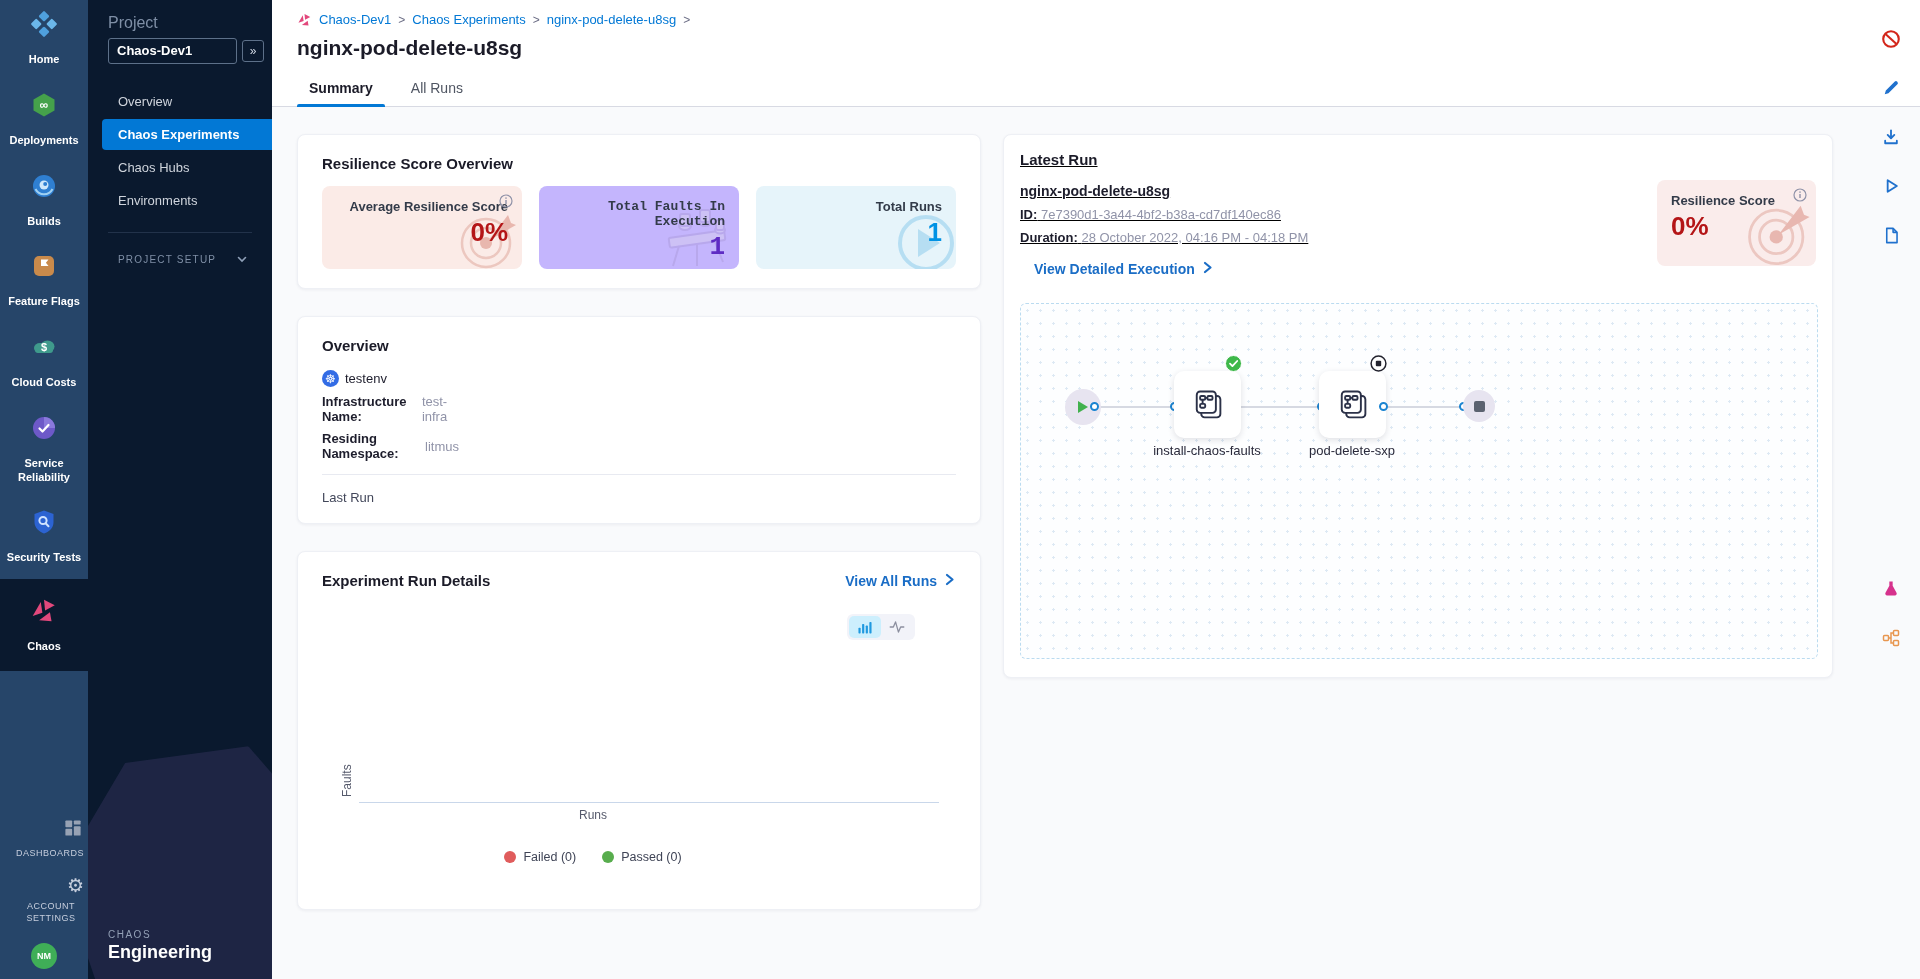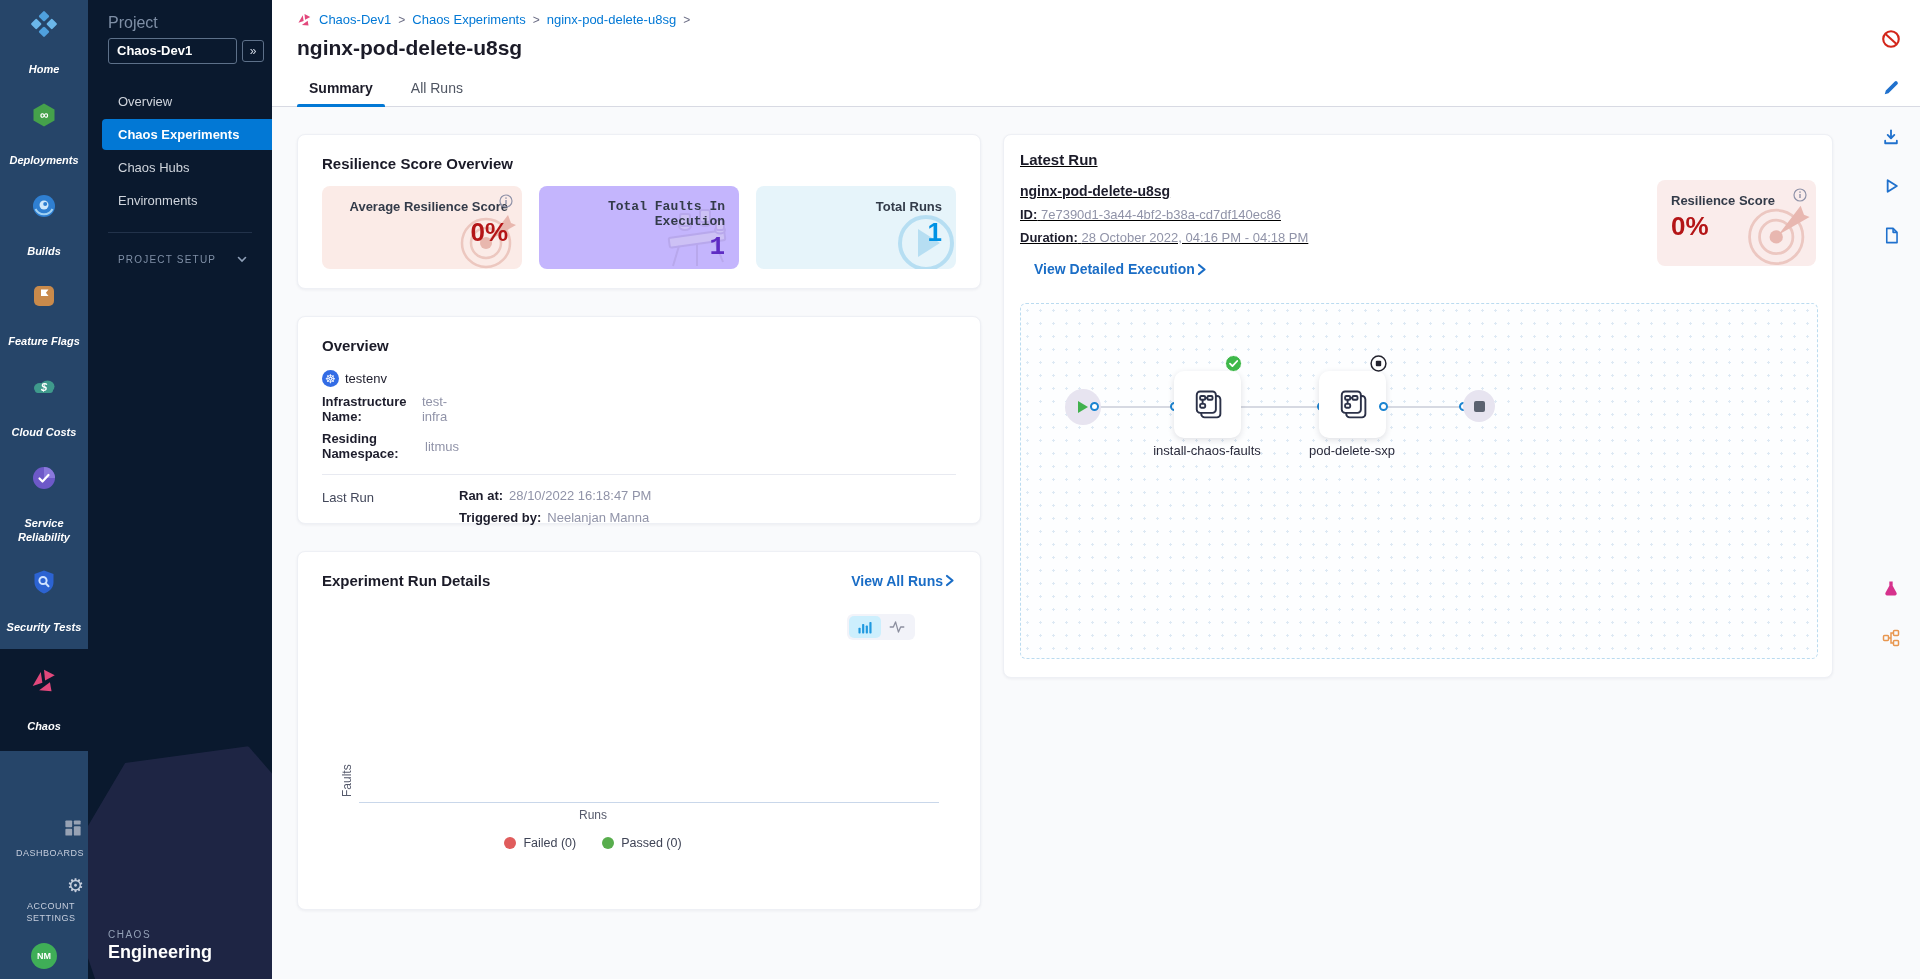--- a/index.html
+++ b/index.html
@@ -1,21 +1,21 @@
 <!DOCTYPE html>
 <html><head>
 <meta charset="utf-8">
 <style>
   * { box-sizing: border-box; margin: 0; padding: 0; }
   html,body { width:1920px; height:979px; background:#f9fafc; font-family:"Liberation Sans","DejaVu Sans",sans-serif; overflow:hidden; }
   .app { display:flex; width:1920px; height:979px; }
 
   
   .nav1 { width:88px; background:#264569; color:#fff; display:flex; flex-direction:column; align-items:center; flex-shrink:0; z-index:4; }
-  .m-item { width:100%; padding:11px 3px; display:flex; flex-direction:column; align-items:center; gap:22px; cursor:pointer;font-style:italic; }
+  .m-item { width:100%; padding:11px 3px; display:flex; flex-direction:column; align-items:center; gap:12px; cursor:pointer; }
   .m-item + .m-item { margin-top:3px; }
   .m-item .mlabel { font-size:11px; font-weight:700; text-align:center; line-height:1.25; }
   .m-item.active { background:#0a192e; padding:17px 3px; }
   .nav1-bottom { margin-top:auto; width:100%; display:flex; flex-direction:column; align-items:center; padding-bottom:10px; }
   .b-item { width:100%; padding:8px 4px; display:flex; flex-direction:column; align-items:flex-end; gap:4px; cursor:pointer; }
   .b-item .blabel { font-size:9px; letter-spacing:.5px; color:#c6cedd; text-align:center; line-height:1.4; }
   .gear-glyph { font-size:19px; color:#c6cedd; line-height:20px; }
   .avatar { width:26px; height:26px; border-radius:50%; background:#3fae57; color:#fff; font-size:9px; font-weight:700; display:flex; align-items:center; justify-content:center; margin-top:10px; cursor:pointer; }
 
   
@@ -69,28 +69,28 @@
   .ov-lines { display:flex; flex-direction:column; gap:7px; }
   .ov-line { font-size:13px; color:#1d1d2c; display:flex; align-items:center; gap:6px; }
   .bold-lbl { font-weight:700; color:#1d1d2c; }
   .gray-val { color:#9093a8; }
   .ov-div { border-top:1px solid #e8eaf1; margin:13px 0; }
   .k8s-badge { width:17px; height:17px; border-radius:50%; background:#326ce5; color:#fff; font-size:12px; display:inline-flex; align-items:center; justify-content:center; line-height:1; }
 
   
   .card-runs { height:359px; padding:20px 24px; position:relative; }
   .runs-head { display:flex; align-items:center; justify-content:space-between; }
-  .view-link { color:#1a6dc6; font-size:14px; font-weight:700; display:inline-flex; align-items:center; cursor:pointer; }
+  .view-link { color:#1a6dc6; font-size:14px; font-weight:700; display:inline-flex; align-items:flex-start; gap:6px; cursor:pointer; }
   .chart-toggle { position:absolute; top:62px; right:65px; display:flex; background:#f2f3f9; border-radius:6px; padding:2px; }
   .ct-btn { width:32px; height:22px; display:flex; align-items:center; justify-content:center; border-radius:5px; cursor:pointer; }
   .ct-btn.active { background:#cdeffd; }
   .y-axis-label { position:absolute; left:42px; top:95px; height:150px; display:flex; align-items:center; writing-mode:vertical-rl; transform:rotate(180deg); font-size:12px; color:#55596b; }
   .x-axis-line { position:absolute; left:61px; width:580px; top:250px; border-top:1px solid #c9d7ea; }
   .x-axis-label { position:absolute; left:0; width:590px; top:256px; text-align:center; font-size:12px; color:#55596b; }
-  .legend { position:absolute; left:0; width:590px; top:284px; display:flex; justify-content:center; gap:26px; }
+  .legend { position:absolute; left:0; width:590px; top:298px; display:flex; justify-content:center; gap:26px; }
   .legend-item { display:flex; align-items:center; gap:7px; font-size:12.5px; color:#3f4456; }
   .legend-dot { width:12px; height:12px; border-radius:50%; }
 
   
   .card-latest { height:544px; padding:16px; position:relative;text-decoration:underline; }
   .lr-name { font-size:14px; font-weight:700; color:#1d1d2c; margin-top:15px; }
   .lr-line { font-size:13px; margin-top:8px; }
   .lr-link { margin:16px 0 0 14px; }
   .score-tile { position:absolute; top:45px; right:16px; width:159px; height:86px; border-radius:8px; padding:13px 14px; overflow:hidden; }
   .score-label { font-size:13px; font-weight:600; color:#333b49; position:relative; z-index:1; }
@@ -350,30 +350,20 @@
               </div>
               <div class="ov-line">
                 <span class="bold-lbl">Residing Namespace:</span>
                 <span class="gray-val">litmus</span>
               </div>
             </div>
           </div>
           <div class="ov-div"></div>
           <div class="ov-grid" style="margin-top:0">
             <div class="ov-label">Last Run</div>
-            <div class="ov-lines">
-              <div class="ov-line">
-                <span class="bold-lbl">Ran at:</span>
-                <span class="gray-val">28/10/2022 16:18:47 PM</span>
-              </div>
-              <div class="ov-line">
-                <span class="bold-lbl">Triggered by:</span>
-                <span class="gray-val">Neelanjan Manna</span>
-              </div>
-            </div>
           </div>
         </section>
 
         <section class="card card-runs">
           <div class="runs-head">
             <div class="card-title">Experiment Run Details</div>
             <span class="view-link">
               <span>View All Runs</span>
               <svg width="13" height="13" viewBox="0 0 13 13">
                   <path d="M4 2 L9.5 6.5 L4 11" stroke="#1a6dc6" stroke-width="2.2" fill="none" stroke-linecap="round" stroke-linejoin="round"></path>

